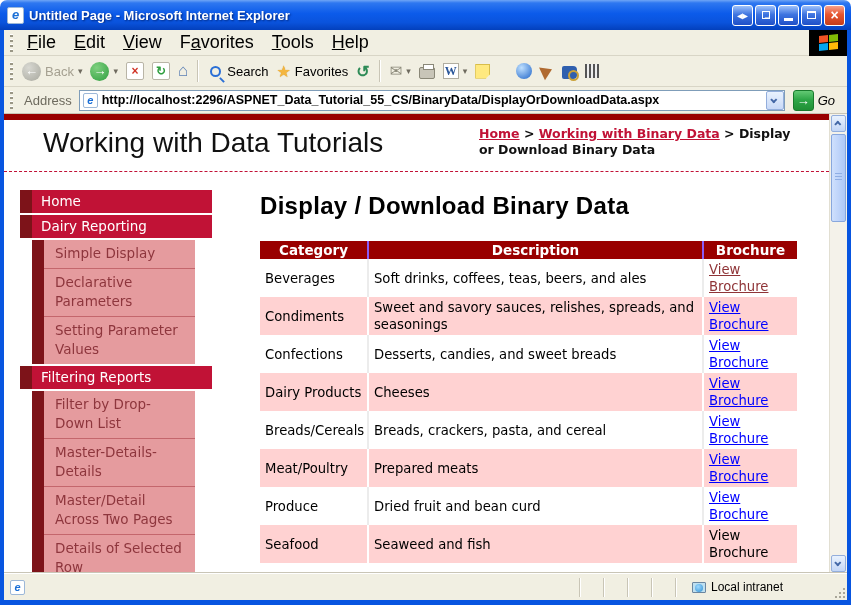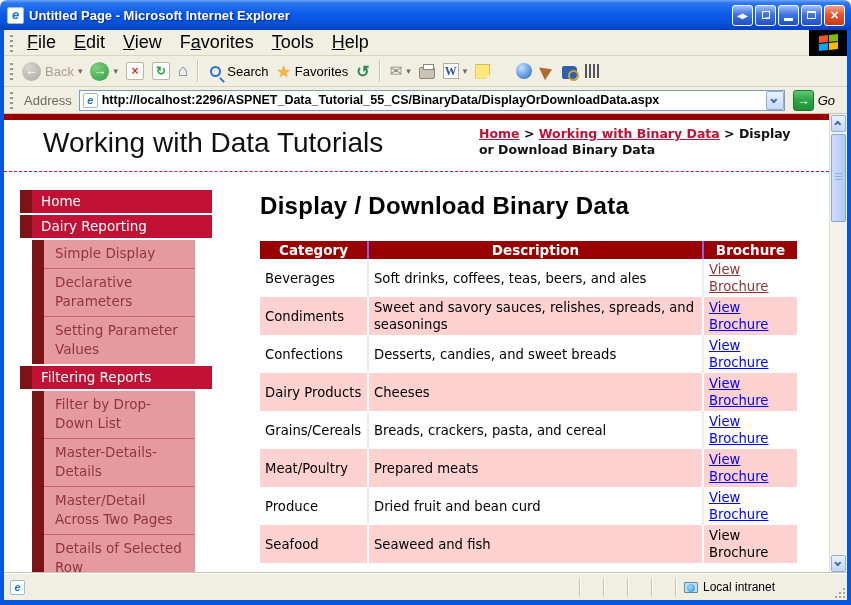--- a/index.html
+++ b/index.html
@@ -130,21 +130,21 @@
   .sthumb:after{content:"";position:absolute;left:3px;right:3px;top:38px;height:8px;
     background:repeating-linear-gradient(180deg,#8FAEE4 0 1px,transparent 1px 3px);}
   
   .statusbar{position:absolute;left:4px;right:4px;bottom:5px;height:27px;background:#F1EFE2;
     border-top:1px solid #fff;box-shadow:0 -1px 0 #C9C5B6;display:flex;align-items:center;font-size:12px;color:#000;}
   .sb-main{flex:1;display:flex;align-items:center;padding-left:6px;}
   .sb-ie{width:15px;height:15px;background:#fff;border:1px solid #9db8d8;border-radius:2px;color:#1b6fd6;
     font-weight:bold;font-style:italic;font-size:11px;line-height:12px;text-align:center;}
   .sb-cell{width:24px;height:19px;border-left:1px solid #C9C5B6;box-shadow:inset 1px 0 0 #fff;}
   .sb-zone{width:158px;height:19px;border-left:1px solid #C9C5B6;box-shadow:inset 1px 0 0 #fff;
-    display:flex;align-items:center;gap:5px;padding-left:8px;}
+    display:flex;align-items:center;gap:5px;padding-left:16px;}
   .zone-ic{width:14px;height:11px;background:#BFE0F0;border:1px solid #6b86a0;border-radius:1px;position:relative;}
   .zone-ic:after{content:"";position:absolute;left:2px;top:1px;width:8px;height:8px;border-radius:50%;
     background:radial-gradient(circle at 40% 35%,#9fd9ff,#2f8fd0);}
   .sb-grip{width:14px;height:100%;position:relative;}
   .sb-grip:after{content:"";position:absolute;right:2px;bottom:2px;width:2px;height:2px;background:#A9A699;
     box-shadow:-4px 0 #A9A699,0 -4px #A9A699,-8px 0 #A9A699,-4px -4px #A9A699,0 -8px #A9A699;}
 </style>
 </head>
 <body>
 
@@ -338,21 +338,21 @@
               <td>Confections</td>
               <td>Desserts, candies, and sweet breads</td>
               <td><a href="#" class="vb-link">View Brochure</a></td>
             </tr>
             <tr class="rp">
               <td>Dairy Products</td>
               <td>Cheeses</td>
               <td><a href="#" class="vb-link">View Brochure</a></td>
             </tr>
             <tr class="rw">
-              <td>Grains/Cereals</td>
+              <td>Breads/Cereals</td>
               <td>Breads, crackers, pasta, and cereal</td>
               <td><a href="#" class="vb-link">View Brochure</a></td>
             </tr>
             <tr class="rp">
               <td>Meat/Poultry</td>
               <td>Prepared meats</td>
               <td><a href="#" class="vb-link">View Brochure</a></td>
             </tr>
             <tr class="rw">
               <td>Produce</td>

